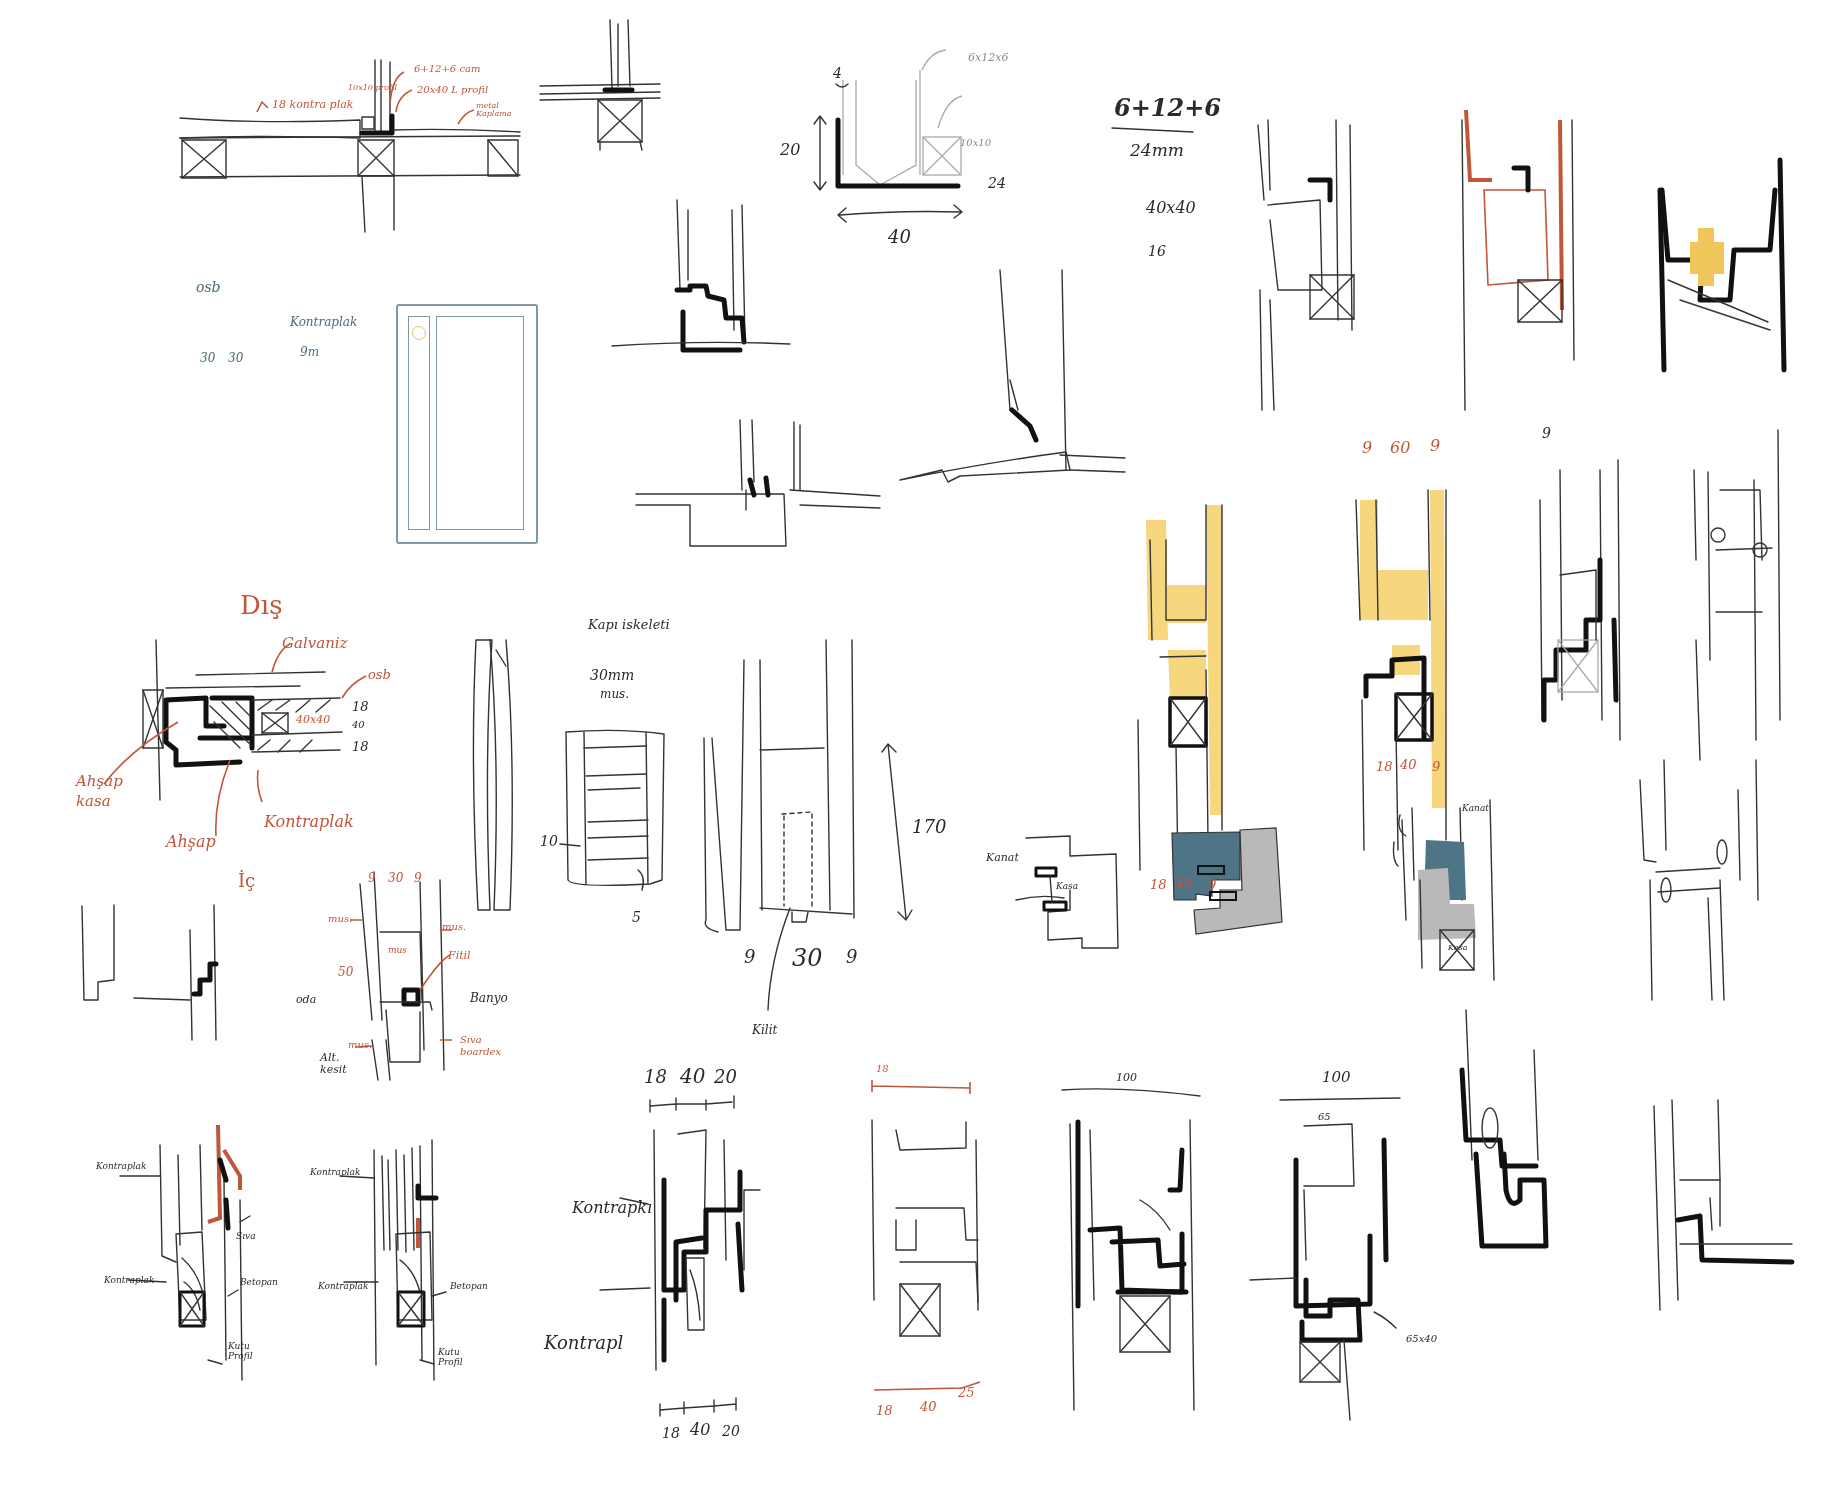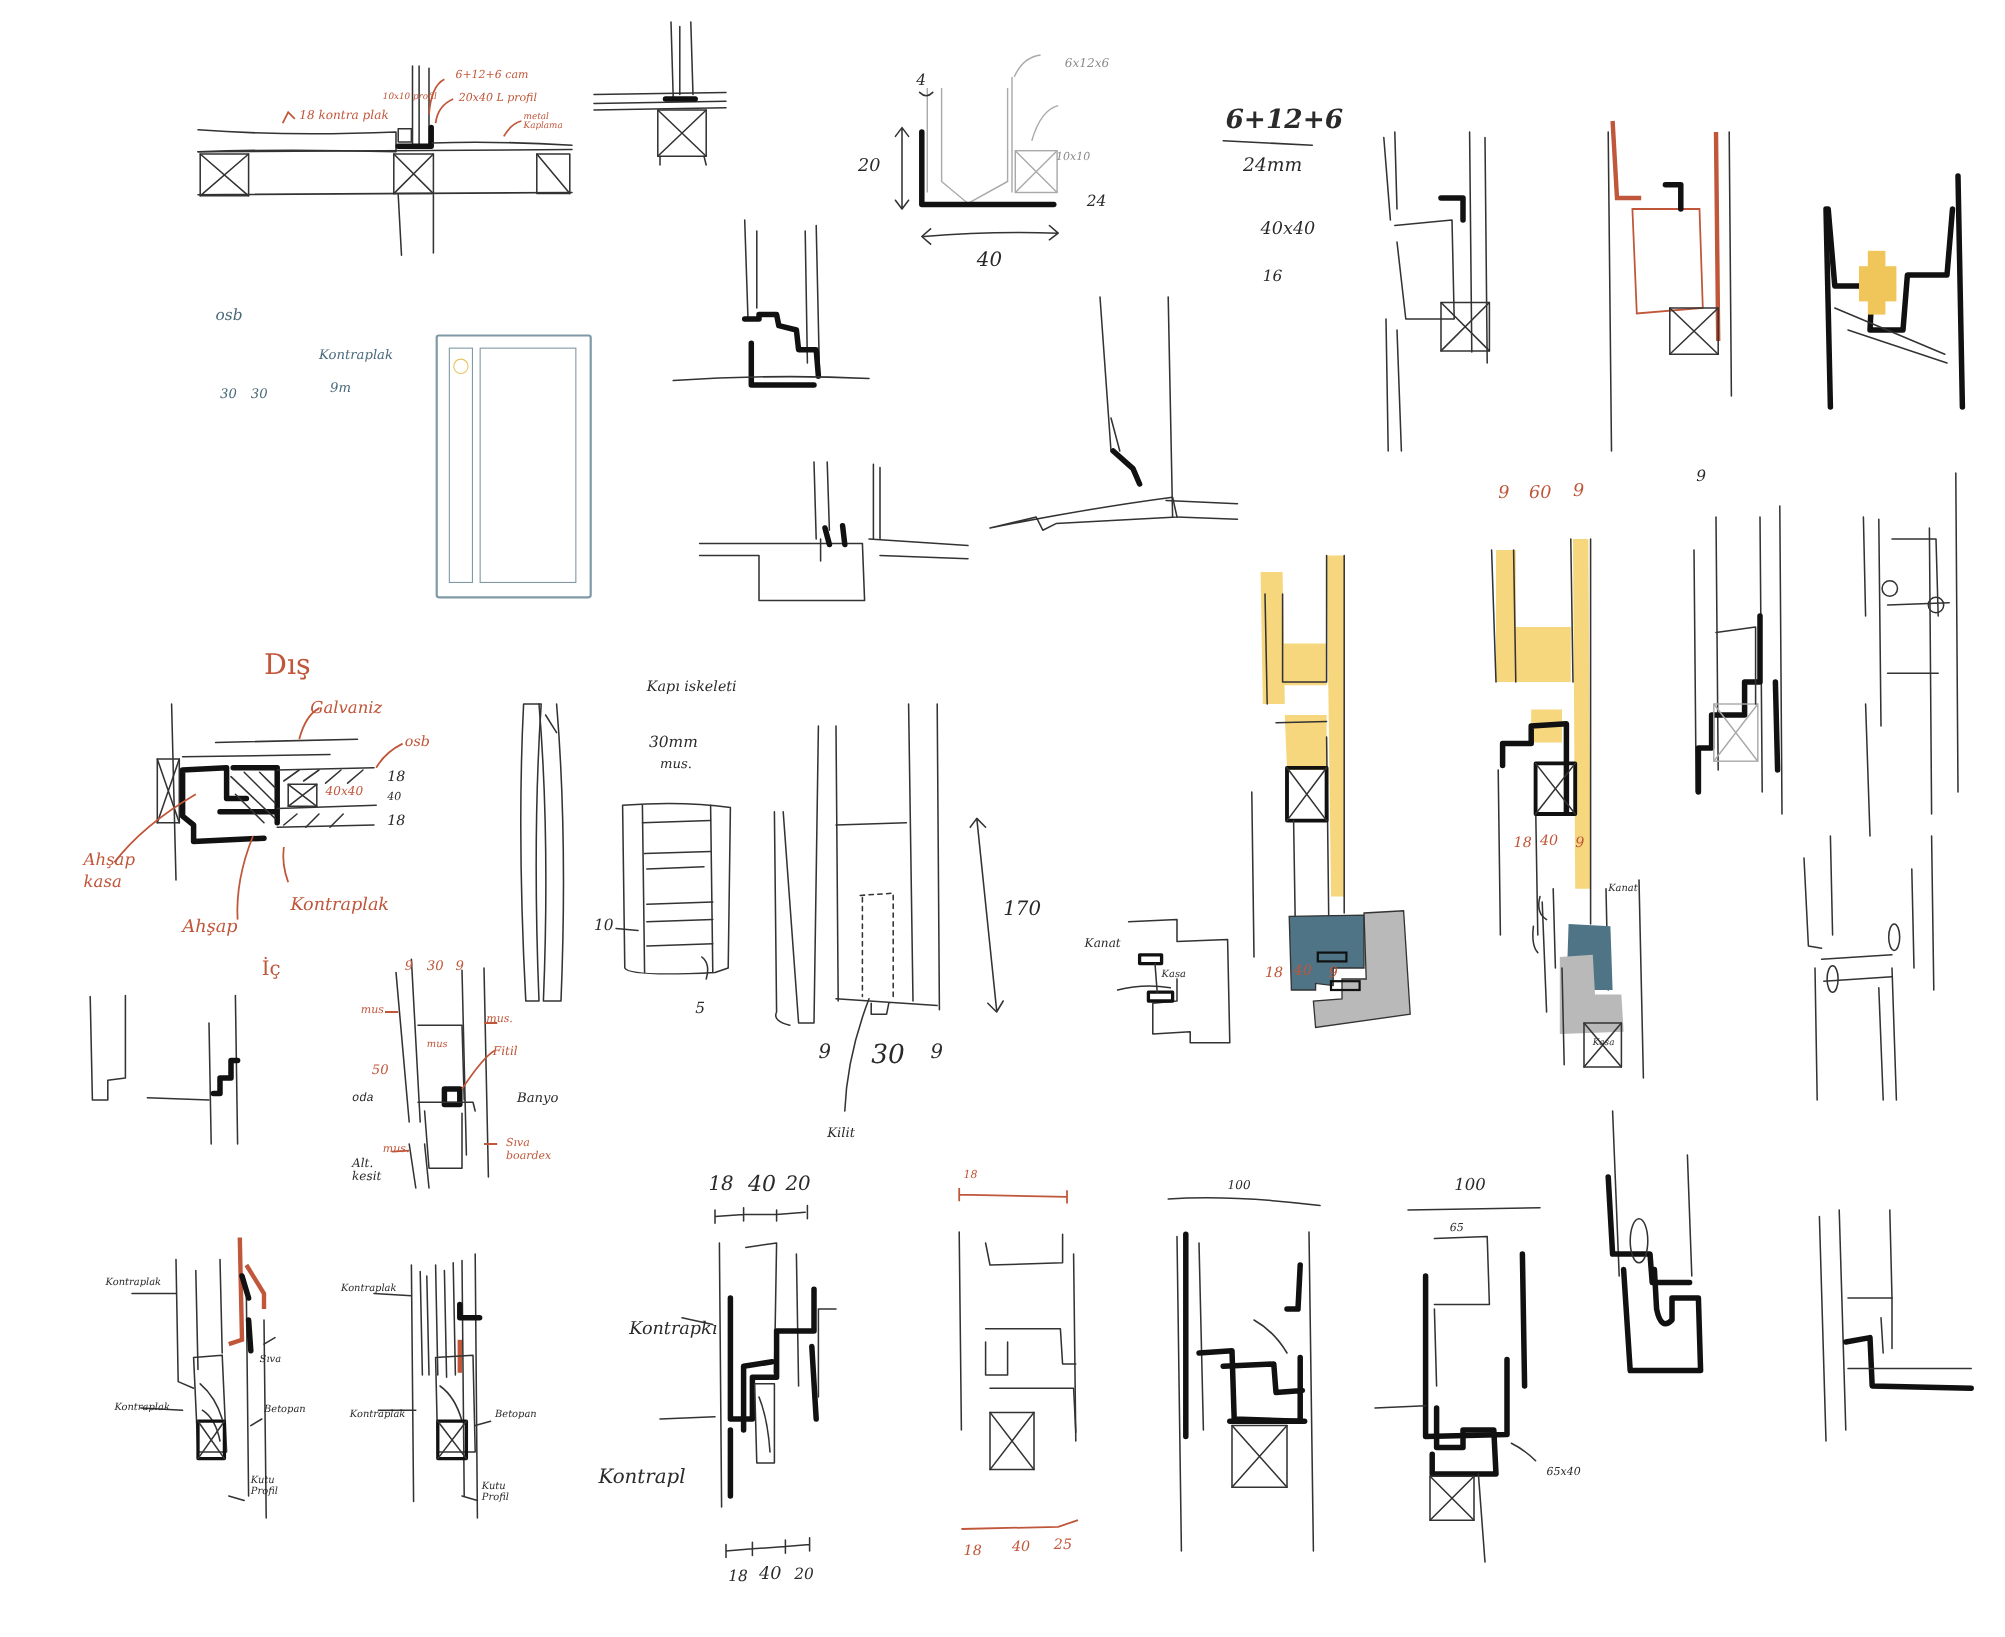--- a/index.html
+++ b/index.html
@@ -365,21 +365,21 @@
 <span class="lbl blk" style="left:752px;top:1024px;font-size:12px;">Kilit</span>
 
 <span class="lbl red" style="left:368px;top:872px;font-size:12px;">9</span>
 <span class="lbl red" style="left:388px;top:872px;font-size:12px;">30</span>
 <span class="lbl red" style="left:414px;top:872px;font-size:12px;">9</span>
 <span class="lbl red" style="left:338px;top:966px;font-size:12px;">50</span>
 <span class="lbl red" style="left:328px;top:914px;font-size:10px;">mus.</span>
 <span class="lbl red" style="left:442px;top:922px;font-size:10px;">mus.</span>
 <span class="lbl red" style="left:388px;top:946px;font-size:9px;">mus</span>
 <span class="lbl red" style="left:448px;top:950px;font-size:11px;">Fitil</span>
-<span class="lbl blk" style="left:320px;top:994px;font-size:11px;font-family:Liberation Mono, monospace;">oda</span>
+<span class="lbl blk" style="left:296px;top:994px;font-size:11px;">oda</span>
 <span class="lbl blk" style="left:470px;top:992px;font-size:12px;">Banyo</span>
 <span class="lbl red" style="left:348px;top:1040px;font-size:10px;">mus.</span>
 <span class="lbl red" style="left:460px;top:1034px;font-size:10px;width:46px;white-space:normal;line-height:1.2;">Sıva boardex</span>
 <span class="lbl blk" style="left:320px;top:1052px;font-size:11px;width:34px;white-space:normal;line-height:1.1;">Alt. kesit</span>
 
 <span class="lbl red" style="left:1150px;top:878px;font-size:13px;">18</span>
 <span class="lbl red" style="left:1176px;top:876px;font-size:13px;">40</span>
 <span class="lbl red" style="left:1208px;top:878px;font-size:13px;">9</span>
 <span class="lbl red" style="left:1362px;top:440px;font-size:16px;">9</span>
 <span class="lbl red" style="left:1390px;top:440px;font-size:16px;">60</span>
@@ -410,21 +410,21 @@
 <span class="lbl blk" style="left:644px;top:1068px;font-size:18px;">18</span>
 <span class="lbl blk" style="left:680px;top:1066px;font-size:20px;">40</span>
 <span class="lbl blk" style="left:714px;top:1068px;font-size:18px;">20</span>
 <span class="lbl blk" style="left:662px;top:1426px;font-size:14px;">18</span>
 <span class="lbl blk" style="left:690px;top:1422px;font-size:16px;">40</span>
 <span class="lbl blk" style="left:722px;top:1424px;font-size:14px;">20</span>
 
 <span class="lbl red" style="left:876px;top:1064px;font-size:10px;">18</span>
 <span class="lbl red" style="left:876px;top:1404px;font-size:13px;">18</span>
 <span class="lbl red" style="left:920px;top:1400px;font-size:13px;">40</span>
-<span class="lbl red" style="left:958px;top:1386px;font-size:13px;margin-top:12px;">25</span>
+<span class="lbl red" style="left:958px;top:1386px;font-size:13px;">25</span>
 
 <span class="lbl blk" style="left:1116px;top:1072px;font-size:11px;">100</span>
 
 <span class="lbl blk" style="left:1322px;top:1070px;font-size:15px;">100</span>
 <span class="lbl blk" style="left:1318px;top:1112px;font-size:10px;">65</span>
 <span class="lbl blk" style="left:1406px;top:1334px;font-size:10px;">65x40</span>
 
 </div>
 
 </body></html>

